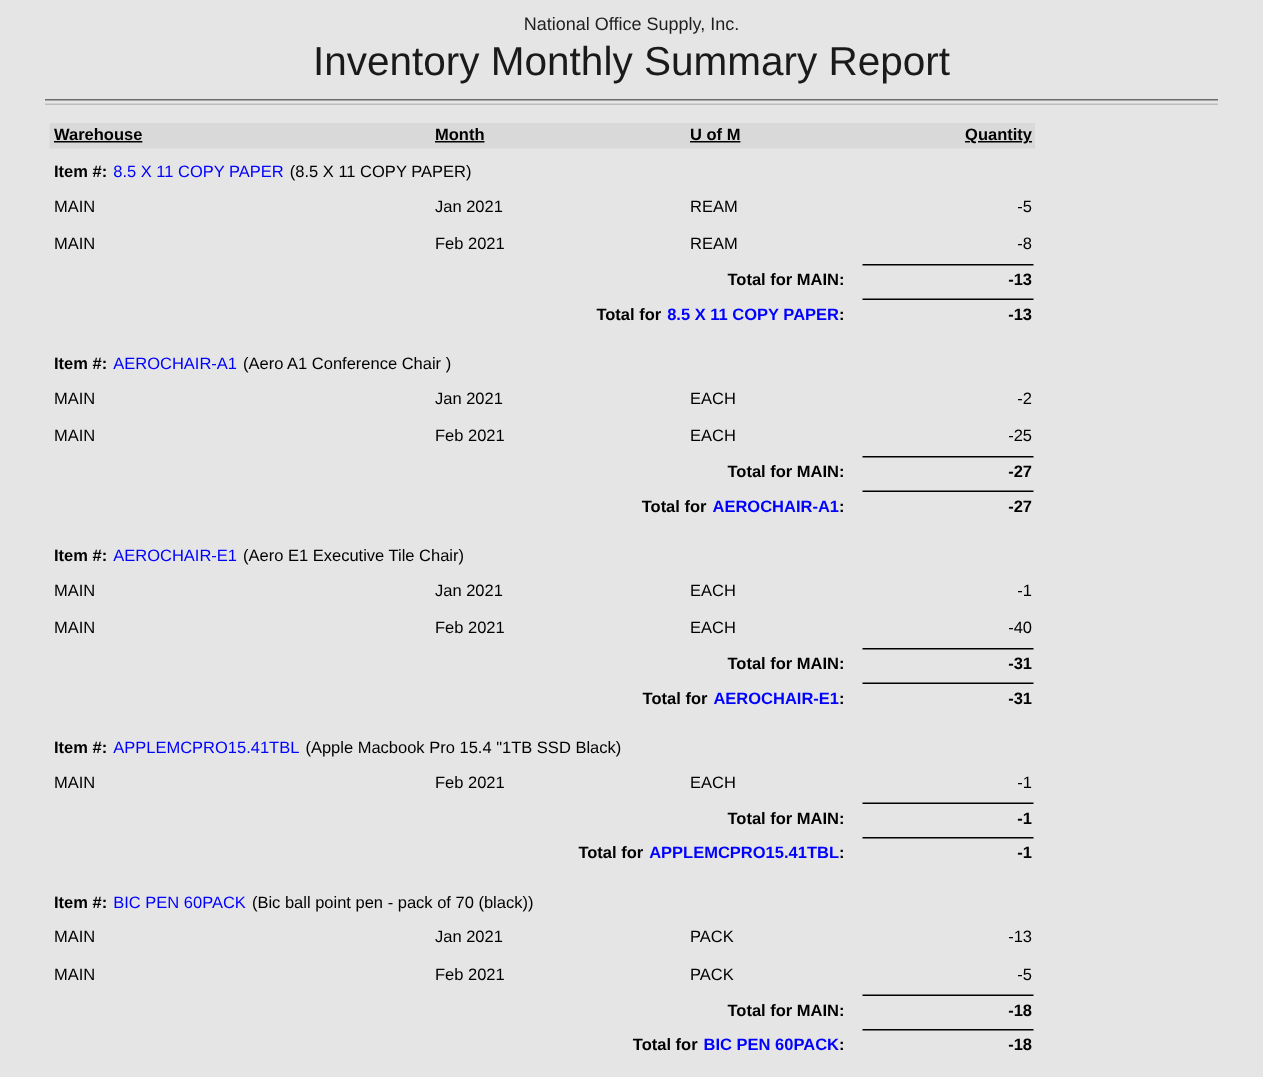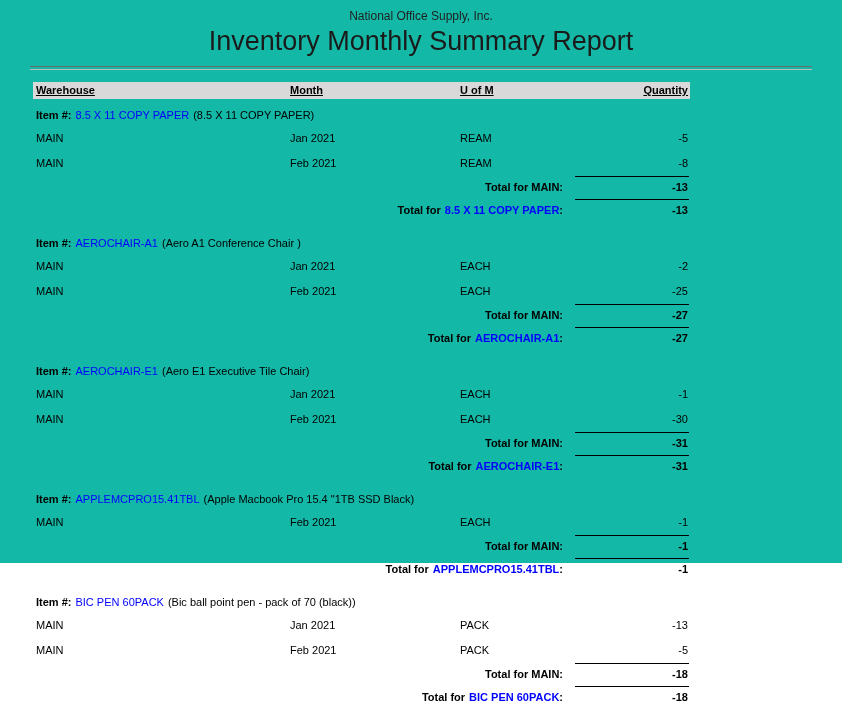--- a/index.html
+++ b/index.html
@@ -8,21 +8,21 @@
     --header-bg:#d9d9d9;
     --rule-dark:#6b6b6b;
     --rule-light:#bdbdbd;
   }
   html,body { background:#fff; }
   body {
     width:842px; height:718px; overflow:hidden;
     font-family:"Liberation Sans", sans-serif;
     color:#000;
   }
-  .page { position:relative; width:842px; height:563px; background:#14b8a6; }
+  .page { position:relative; width:842px; height:718px; background:#e5e5e5; }
 
   .company { padding-top:9px; text-align:center; font-size:12px; color:#1f1f1f; }
   .title   { margin-top:3px; text-align:center; font-size:27px; font-weight:400; color:#1a1a1a; }
 
   .rule-wrap { margin:9px 30px 0 30px; }
   .rule-top    { border-top:1px solid var(--rule-dark); }
   .rule-bottom { margin-top:2px; border-top:1px solid var(--rule-light); }
 
   .table-header { position:relative; height:17px; line-height:17px; margin-top:12px; font-size:11px; font-weight:bold; }
   .table-header .bg { position:absolute; left:33px; width:657px; top:0; bottom:0; background:var(--header-bg); }
@@ -130,21 +130,21 @@
         <div class="row">
           <span class="c1">MAIN</span>
           <span class="c2">Jan 2021</span>
           <span class="c3">EACH</span>
           <span class="c4">-1</span>
         </div>
         <div class="row">
           <span class="c1">MAIN</span>
           <span class="c2">Feb 2021</span>
           <span class="c3">EACH</span>
-          <span class="c4">-30</span>
+          <span class="c4">-40</span>
         </div>
         <div class="row total-row">
           <span class="rule-over"></span>
           <span class="total-label">Total for MAIN:</span>
           <span class="c4 bold">-31</span>
         </div>
         <div class="row total-row">
           <span class="rule-over"></span>
           <span class="total-label"><span>Total for</span><span class="link gapl">AEROCHAIR-E1</span><span>:</span></span>
           <span class="c4 bold">-31</span>

